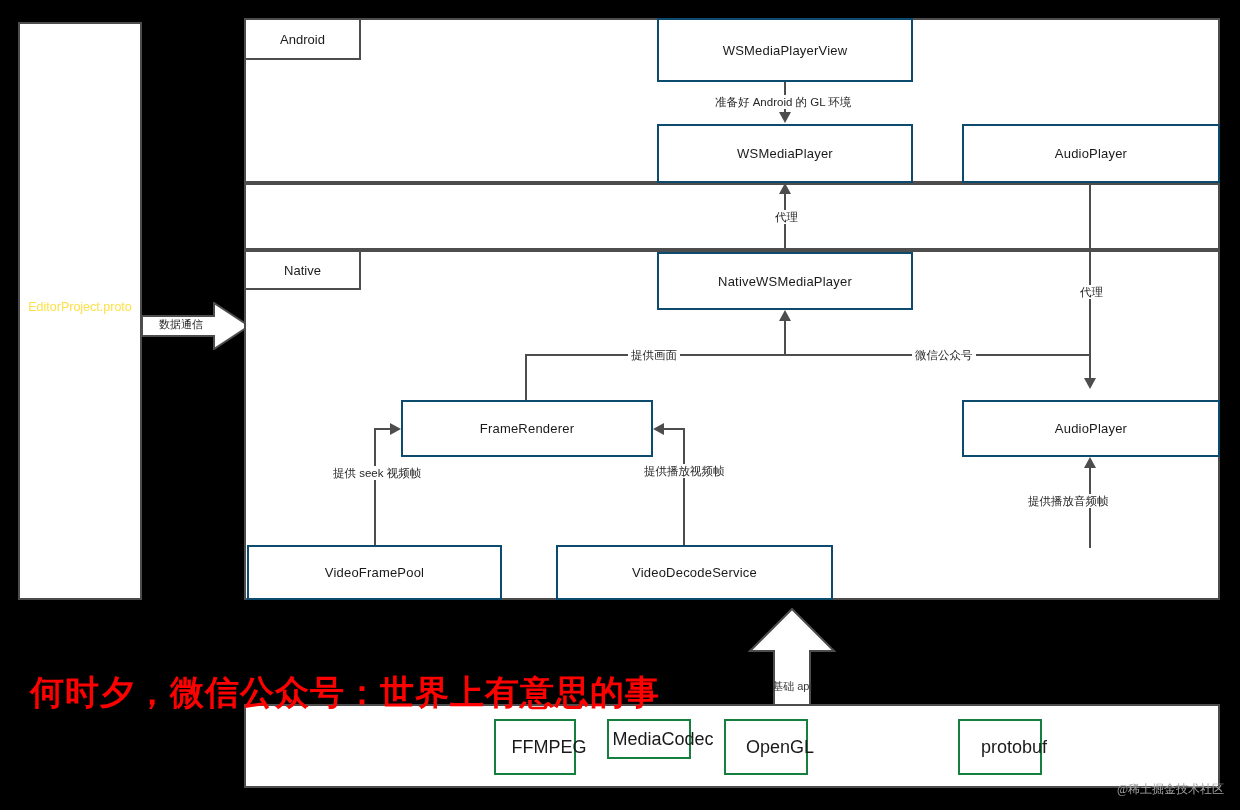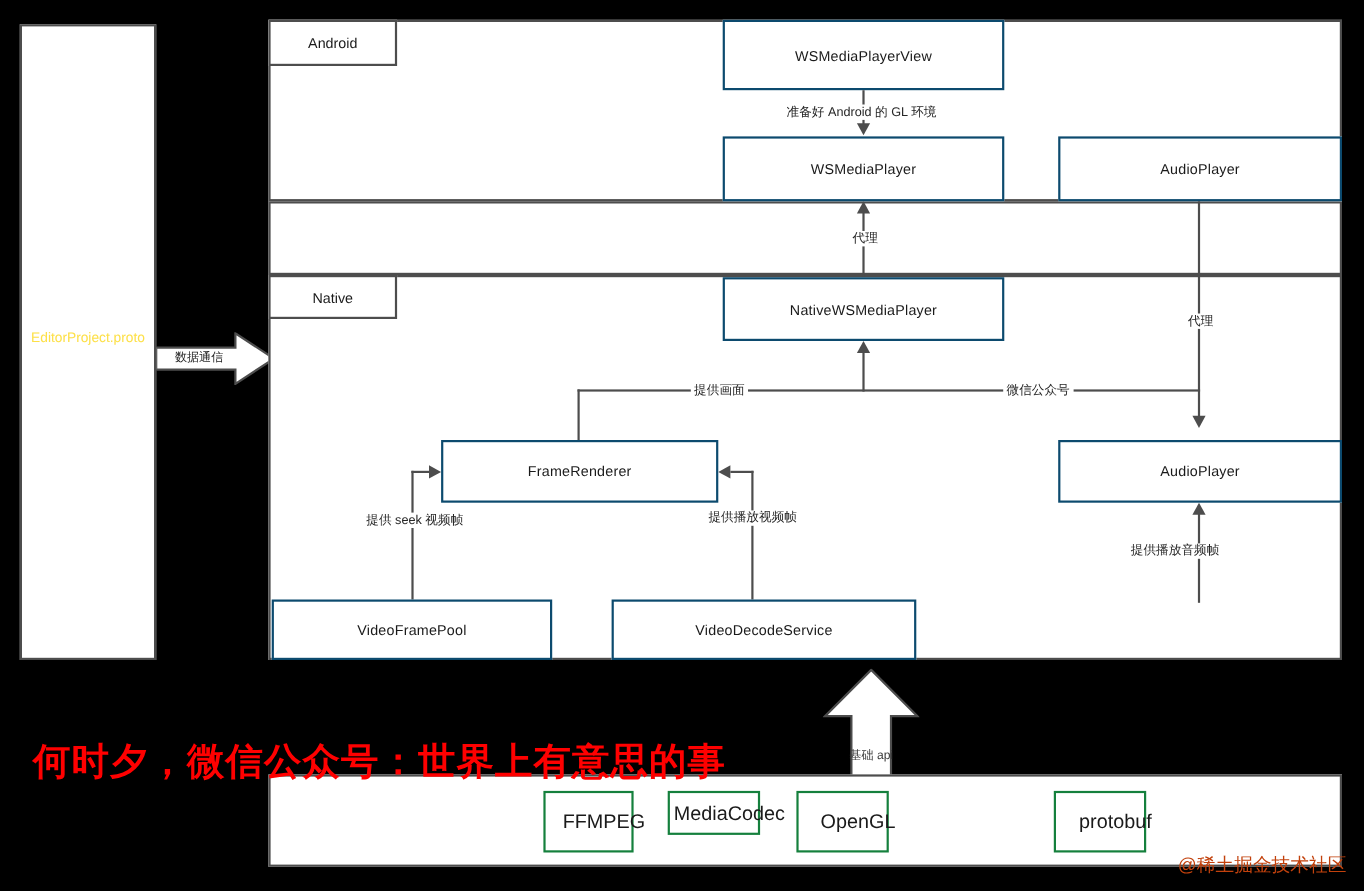--- a/index.html
+++ b/index.html
@@ -114,24 +114,24 @@
     color: #ff0000;
     white-space: nowrap;
     font-family: "DejaVu Sans", "Liberation Sans", sans-serif;
     letter-spacing: 1px;
     margin-top: 25px;
   }
   #watermark {
     position: absolute;
     right: 16px;
     bottom: 12px;
-    font-size: 17px;
-    color: #c2410c;
-    white-space: nowrap;
-    font-family: Liberation Sans, sans-serif;
+    font-size: 12px;
+    color: #a3a3a3;
+    white-space: nowrap;
+    font-family: Liberation Serif, serif;
   }
   .bigarrow {
     position: absolute;
   }
   .barrow-label {
     position: absolute;
     font-size: 11px;
     color: #3a3a3a;
     white-space: nowrap;
     margin-top: 24px;

